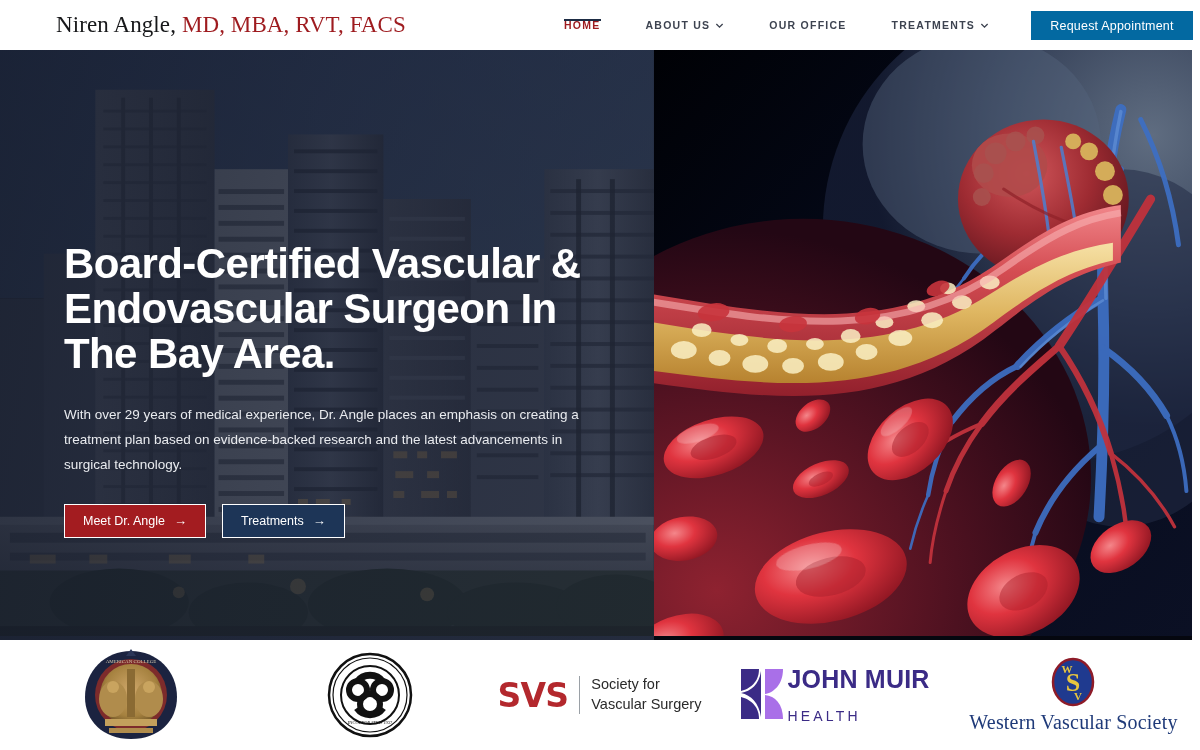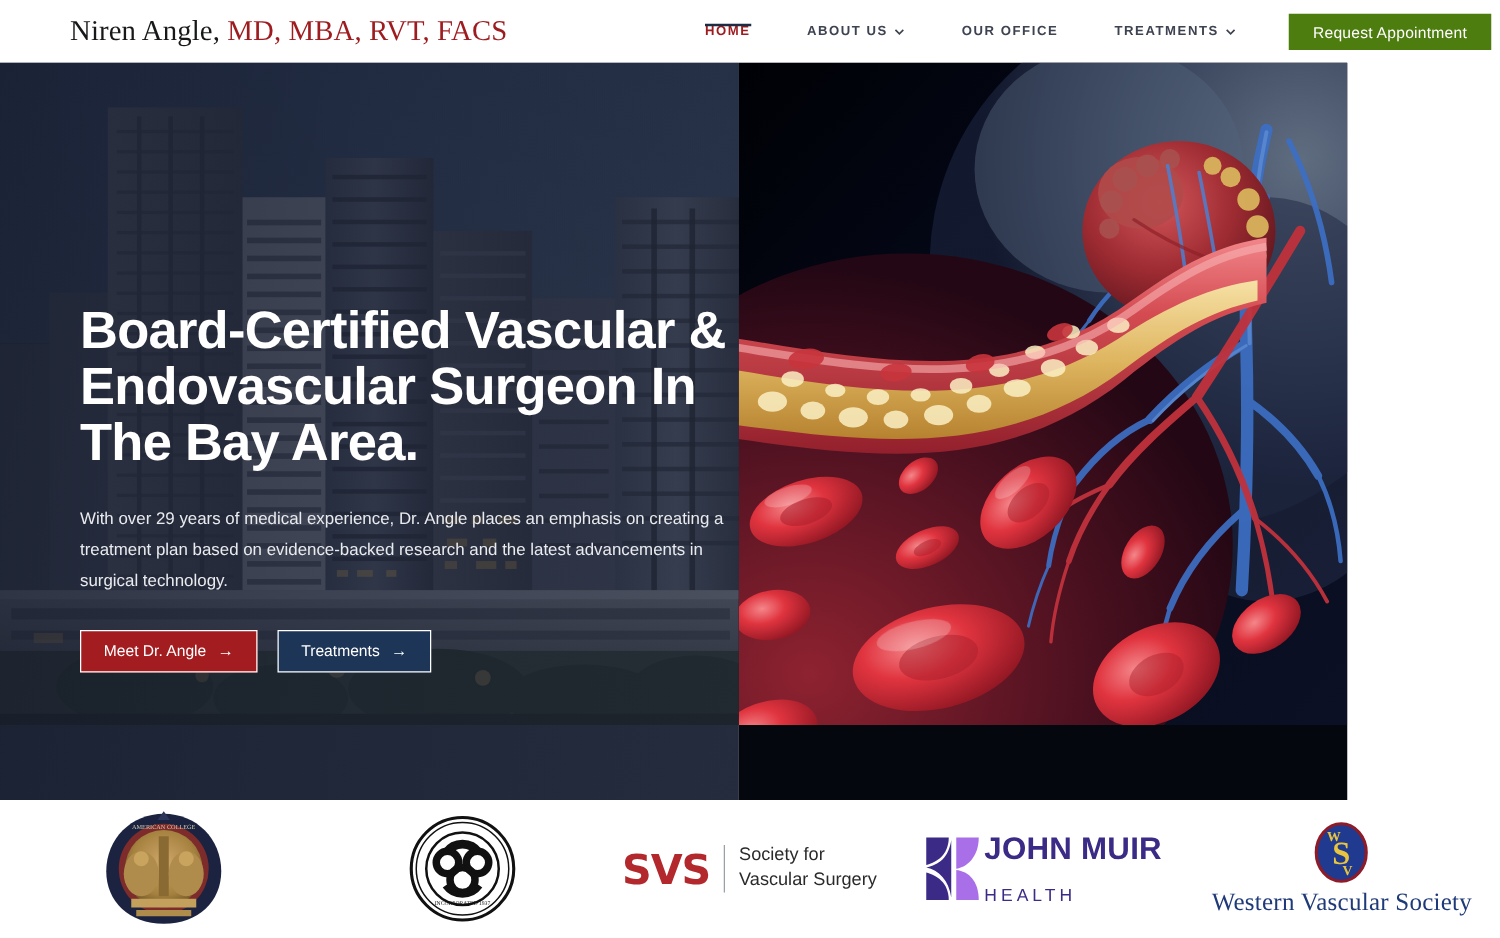--- a/index.html
+++ b/index.html
@@ -45,32 +45,32 @@
     content:""; position:absolute;
     left:16px; right:16px; bottom:10px;
     height:2.5px; background:#1d2c44;
   }
   .chev { display:inline-block; width:9px; height:9px; }
   .chev svg { display:block; }
 
   .apptbtn {
     position:absolute; left:1031px; top:11px;
     width:162px; height:29px;
-    background:#4d7c0f;
+    background:#0369a1;
     color:#ffffff;
     font-size:12.5px; font-weight:400;
     display:flex; align-items:center; justify-content:center;
     letter-spacing:.2px;
     cursor:pointer;
   }
 
   
   .hero {
     position:relative;
-    width:1078px; height:590px;
+    width:1192px; height:590px;
     display:flex; overflow:hidden;justify-content:flex-end;
   }
   .hero-left {
     position:relative; width:658px; height:590px;
     overflow:hidden; background:#2b3446;
   }
   .city { position:absolute; inset:0; }
   .hero-left .overlay {
     position:absolute; inset:0;
     background:linear-gradient(100deg, rgba(22,28,44,.80) 0%, rgba(26,32,50,.66) 45%, rgba(30,36,54,.52) 100%);
@@ -130,21 +130,21 @@
     font-family:"DejaVu Sans", sans-serif;
     font-size:33px; font-weight:700;
     color:#b3282d; letter-spacing:-.8px;
   }
   .svs-div { width:1px; height:38px; background:#9aa0a6; }
   .svs-txt {
     font-size:14.5px; color:#2a2a2a; line-height:1.36;
     font-weight:400;
   }
 
-  .jmh-wrap { display:flex; align-items:center; gap:0; }
+  .jmh-wrap { display:flex; gap:0; }
   .jmh-txt { line-height:1.0; }
   .jmh-l1 {
     font-size:25px; font-weight:800; color:#3b2b86;
     letter-spacing:.2px;
   }
   .jmh-l2 {
     font-size:14px; font-weight:400; color:#3b2b86;
     letter-spacing:3.2px; margin-top:17px;
   }
 

